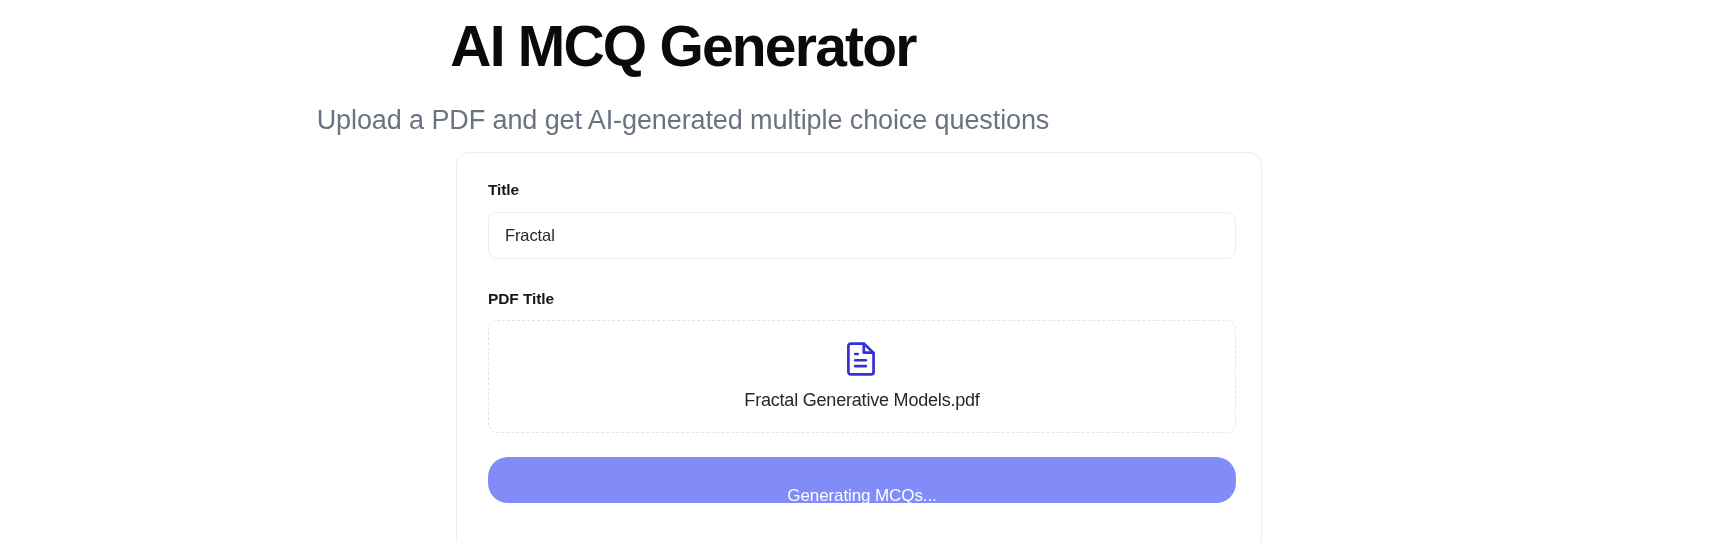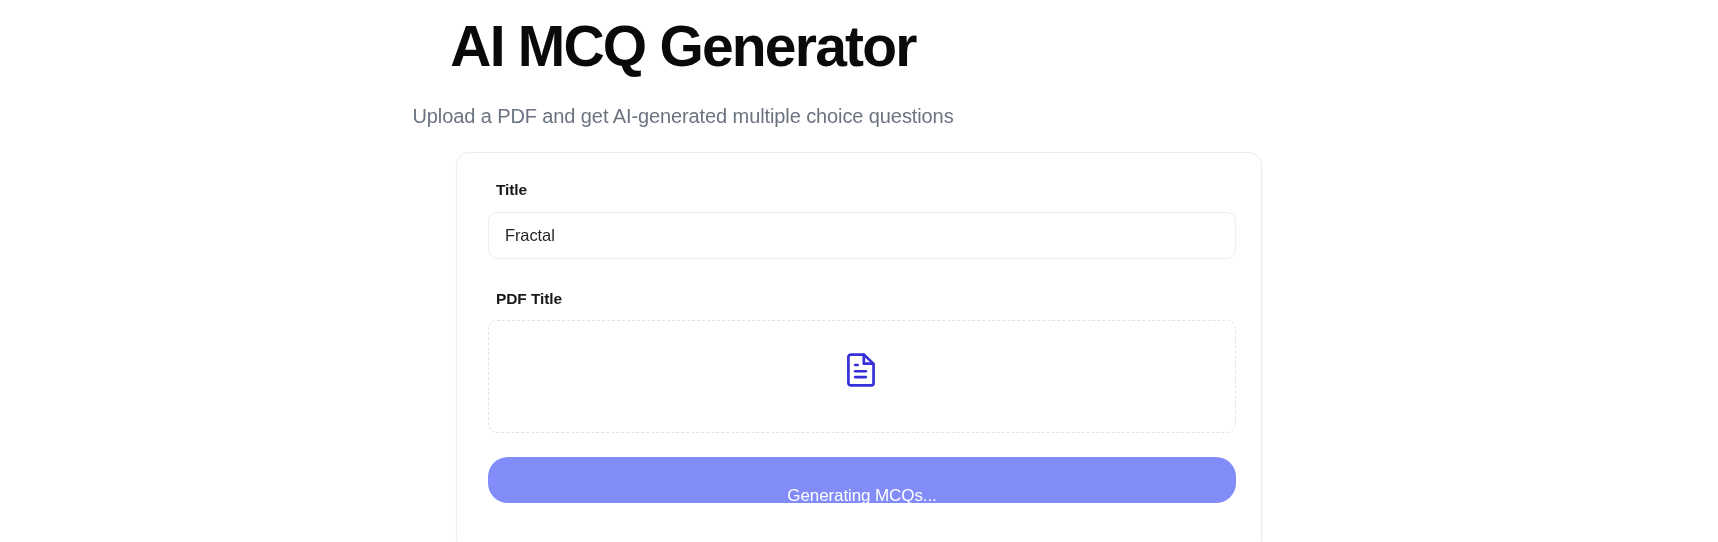--- a/index.html
+++ b/index.html
@@ -34,21 +34,21 @@
   .app-title {
     font-size: 57px;
     font-weight: 800;
     letter-spacing: -1.8px;
     color: #0a0a0a;
     line-height: 1.15;
     margin: 0;
   }
 
   .app-subtitle {
-    font-size: 20px;
+    font-size: 27px;
     font-weight: 400;
     color: #6b7280;
     letter-spacing: -0.1px;
     margin: 23px 0 0 0;
     line-height: 1.3;
   }
 
   
   .card {
     position: absolute;
@@ -71,21 +71,21 @@
   .field {
     margin-bottom: 0;
   }
 
   .field-label {
     display: block;
     font-size: 15.5px;
     font-weight: 600;
     color: #18181b;
     letter-spacing: -0.1px;
-    margin: 0 0 12px 8px;
+    margin: 0 0 12px 0;
     line-height: 1.2;
   }
 
   .text-input {
     display: block;
     box-sizing: border-box;
     width: 748px;
     height: 47px;
     padding: 16px 16px;
     font-family: "Liberation Sans", sans-serif;
@@ -180,20 +180,21 @@
         <div class="dropzone">
           <span class="dz-icon">
             <svg viewBox="0 0 26 30" width="30" height="34" xmlns="http://www.w3.org/2000/svg" fill="none" stroke="#3730d8" stroke-width="2.4" stroke-linecap="round" stroke-linejoin="round">
               <path d="M3.2 1.4 h11.4 L23.2 9.6 V26.4 a2.2 2.2 0 0 1 -2.2 2.2 H3.2 a2.2 2.2 0 0 1 -2.2 -2.2 V3.6 A2.2 2.2 0 0 1 3.2 1.4 Z"></path>
               <path d="M14.6 1.6 V9.4 h8.2"></path>
               <path d="M7.0 10.6 h2.2"></path>
               <path d="M7.0 16.1 h9.4"></path>
               <path d="M7.0 21.2 h9.4"></path>
             </svg>
           </span>
+          <span class="dz-filename">Fractal Generative Models.pdf</span>
         </div>
       </div>
 
       <div class="submit-gap"></div>
 
       <button class="submit-btn">Generating MCQs...</button>
 
     </div>
   </div>
 

